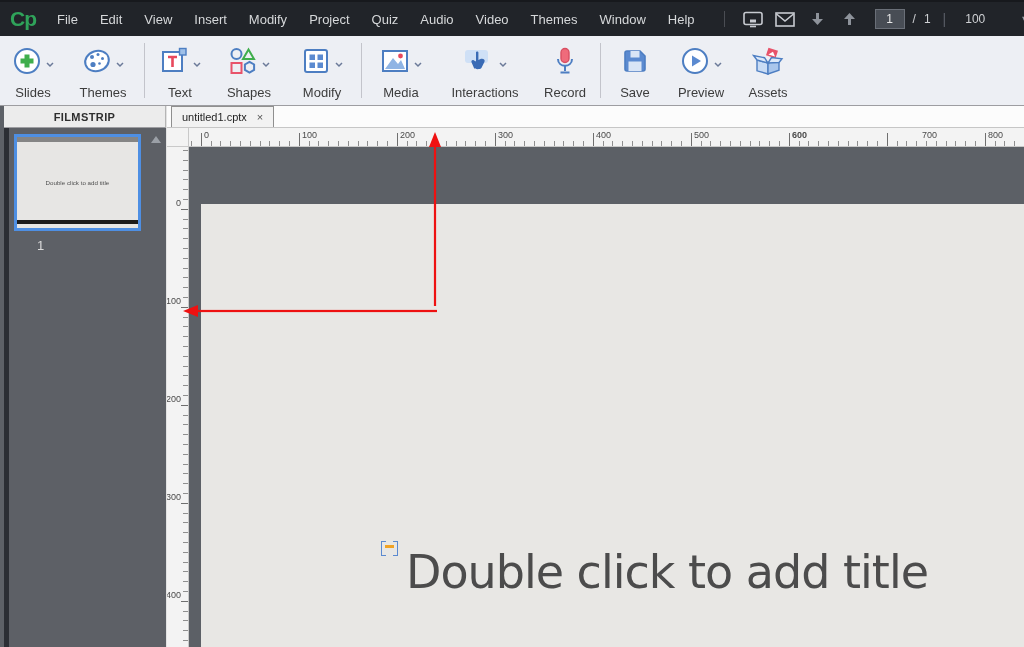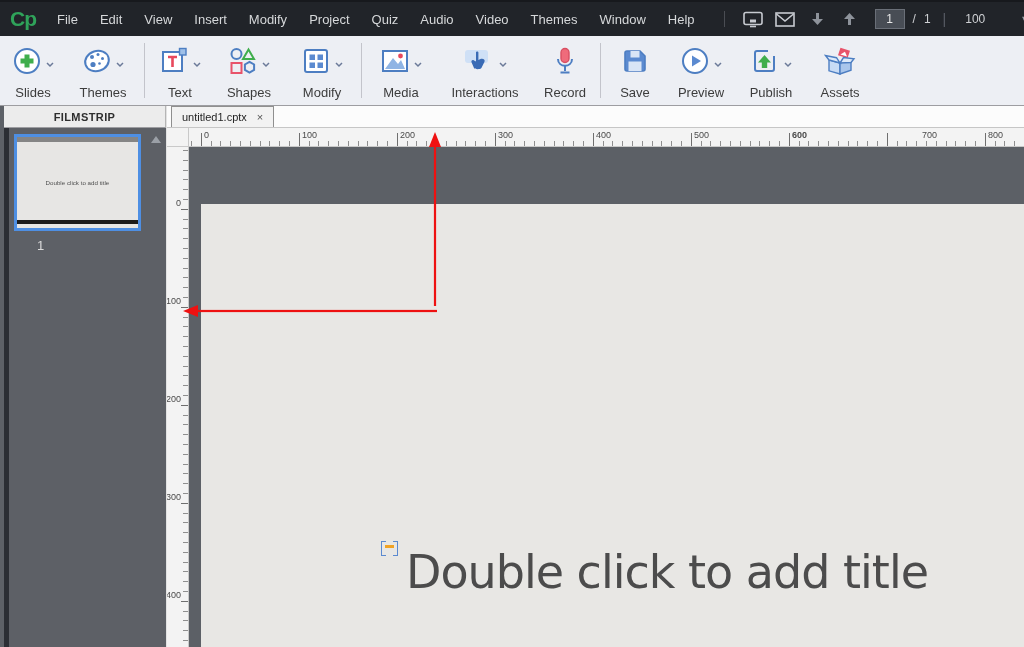--- a/index.html
+++ b/index.html
@@ -319,36 +319,20 @@
         </span>
         <span class="tb-chevron">
           <svg width="8" height="6" viewBox="0 0 8 6">
               <path d="M1 1l3 3 3-3" fill="none" stroke="#6b7a99" stroke-width="1.5"></path>
             </svg>
         </span>
       </div>
       <div class="tb-label">Preview</div>
     </div>
 
-    <div class="tb-item" style="width:72px">
-      <div class="tb-icon-row">
-        <span>
-          <svg width="30" height="30" viewBox="0 0 30 30">
-            <path d="M24 10v13c0 1-.8 2-2 2H7c-1.2 0-2-1-2-2V7c0-1 .8-2 2-2h11" fill="none" stroke="#4d7ec2" stroke-width="2"></path>
-            <path d="M14.5 9l6.5 7.5h-3.8V22h-5.4v-5.5H8z" fill="#3fae4c"></path>
-          </svg>
-        </span>
-        <span class="tb-chevron">
-          <svg width="8" height="6" viewBox="0 0 8 6">
-              <path d="M1 1l3 3 3-3" fill="none" stroke="#6b7a99" stroke-width="1.5"></path>
-            </svg>
-        </span>
-      </div>
-      <div class="tb-label">Publish</div>
-    </div>
 
     <div class="tb-item" style="width:66px">
       <div class="tb-icon-row">
         <span>
           <svg width="32" height="30" viewBox="0 0 32 30">
             <rect x="15" y="3" width="10" height="8" transform="rotate(18 20 7)" fill="#e8536a"></rect>
             <polygon points="17,9.5 20.5,5.5 24,9.5" transform="rotate(18 20 7)" fill="#ffffff"></polygon>
             <path d="M5 14l11 3v11l-11-3.2z" fill="#c9dcf5" stroke="#4d7ec2" stroke-width="1.4"></path>
             <path d="M16 17l11-3.5v10.7L16 28z" fill="#a9c6ec" stroke="#4d7ec2" stroke-width="1.4"></path>
             <path d="M5 14l-3.5-4.5 11 2.2L16 17z" fill="#ddeafa" stroke="#4d7ec2" stroke-width="1.4"></path>

